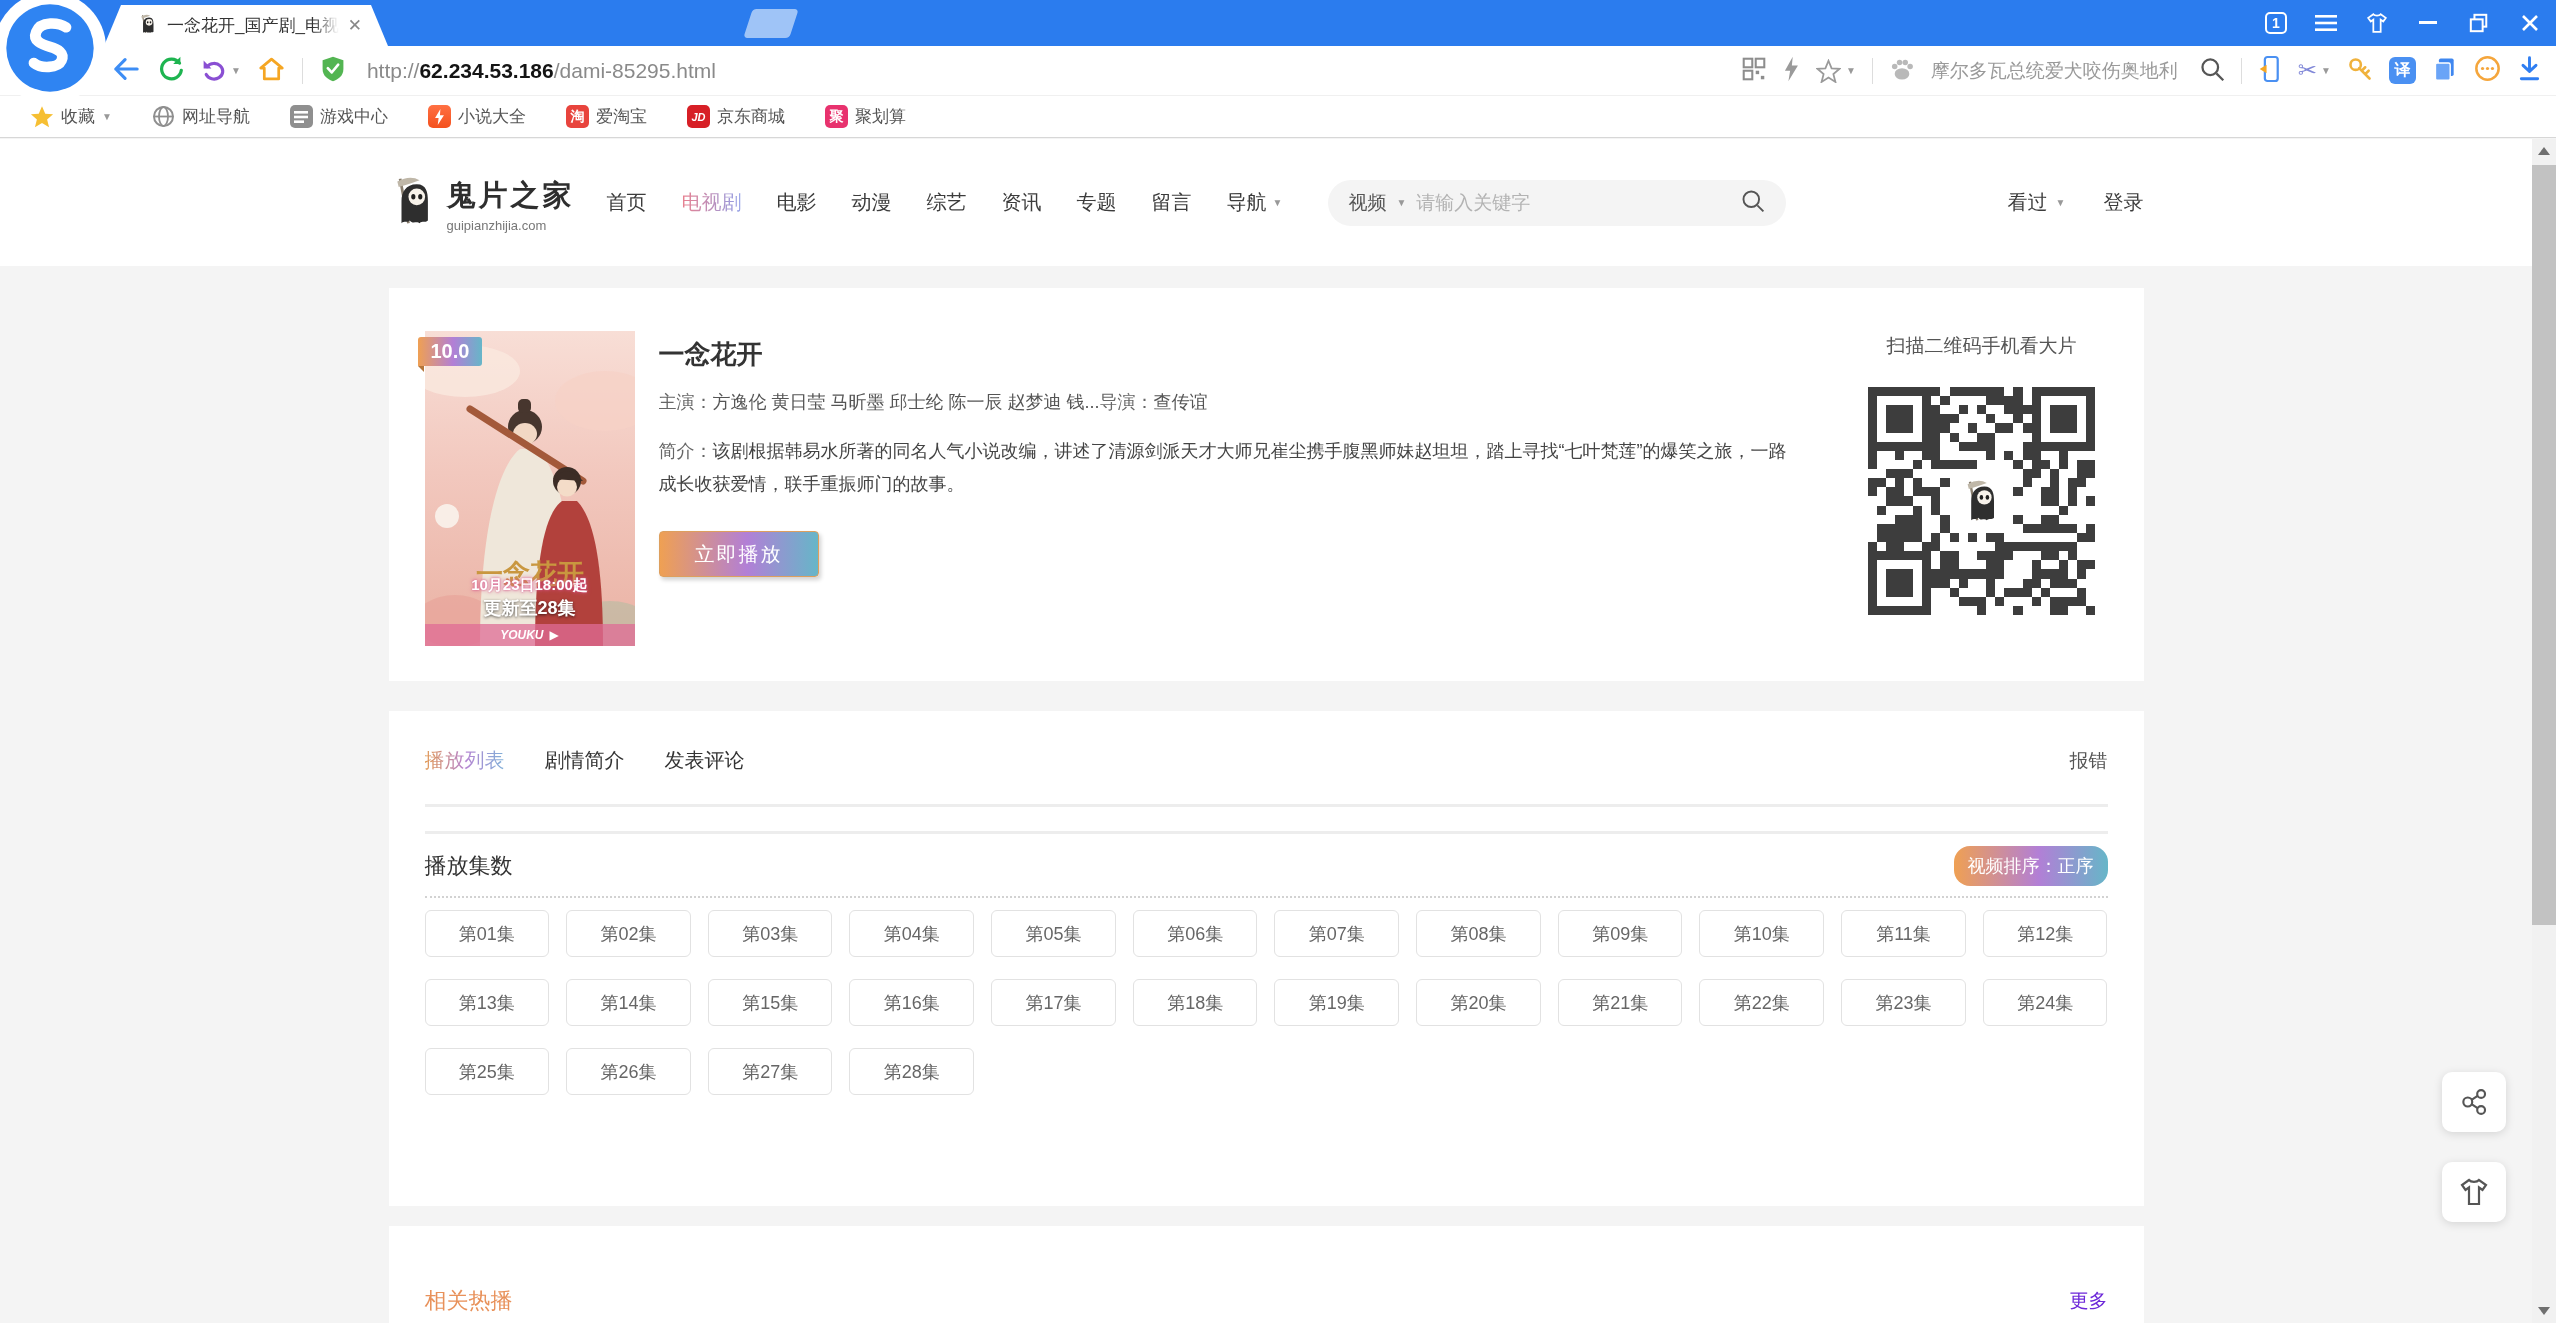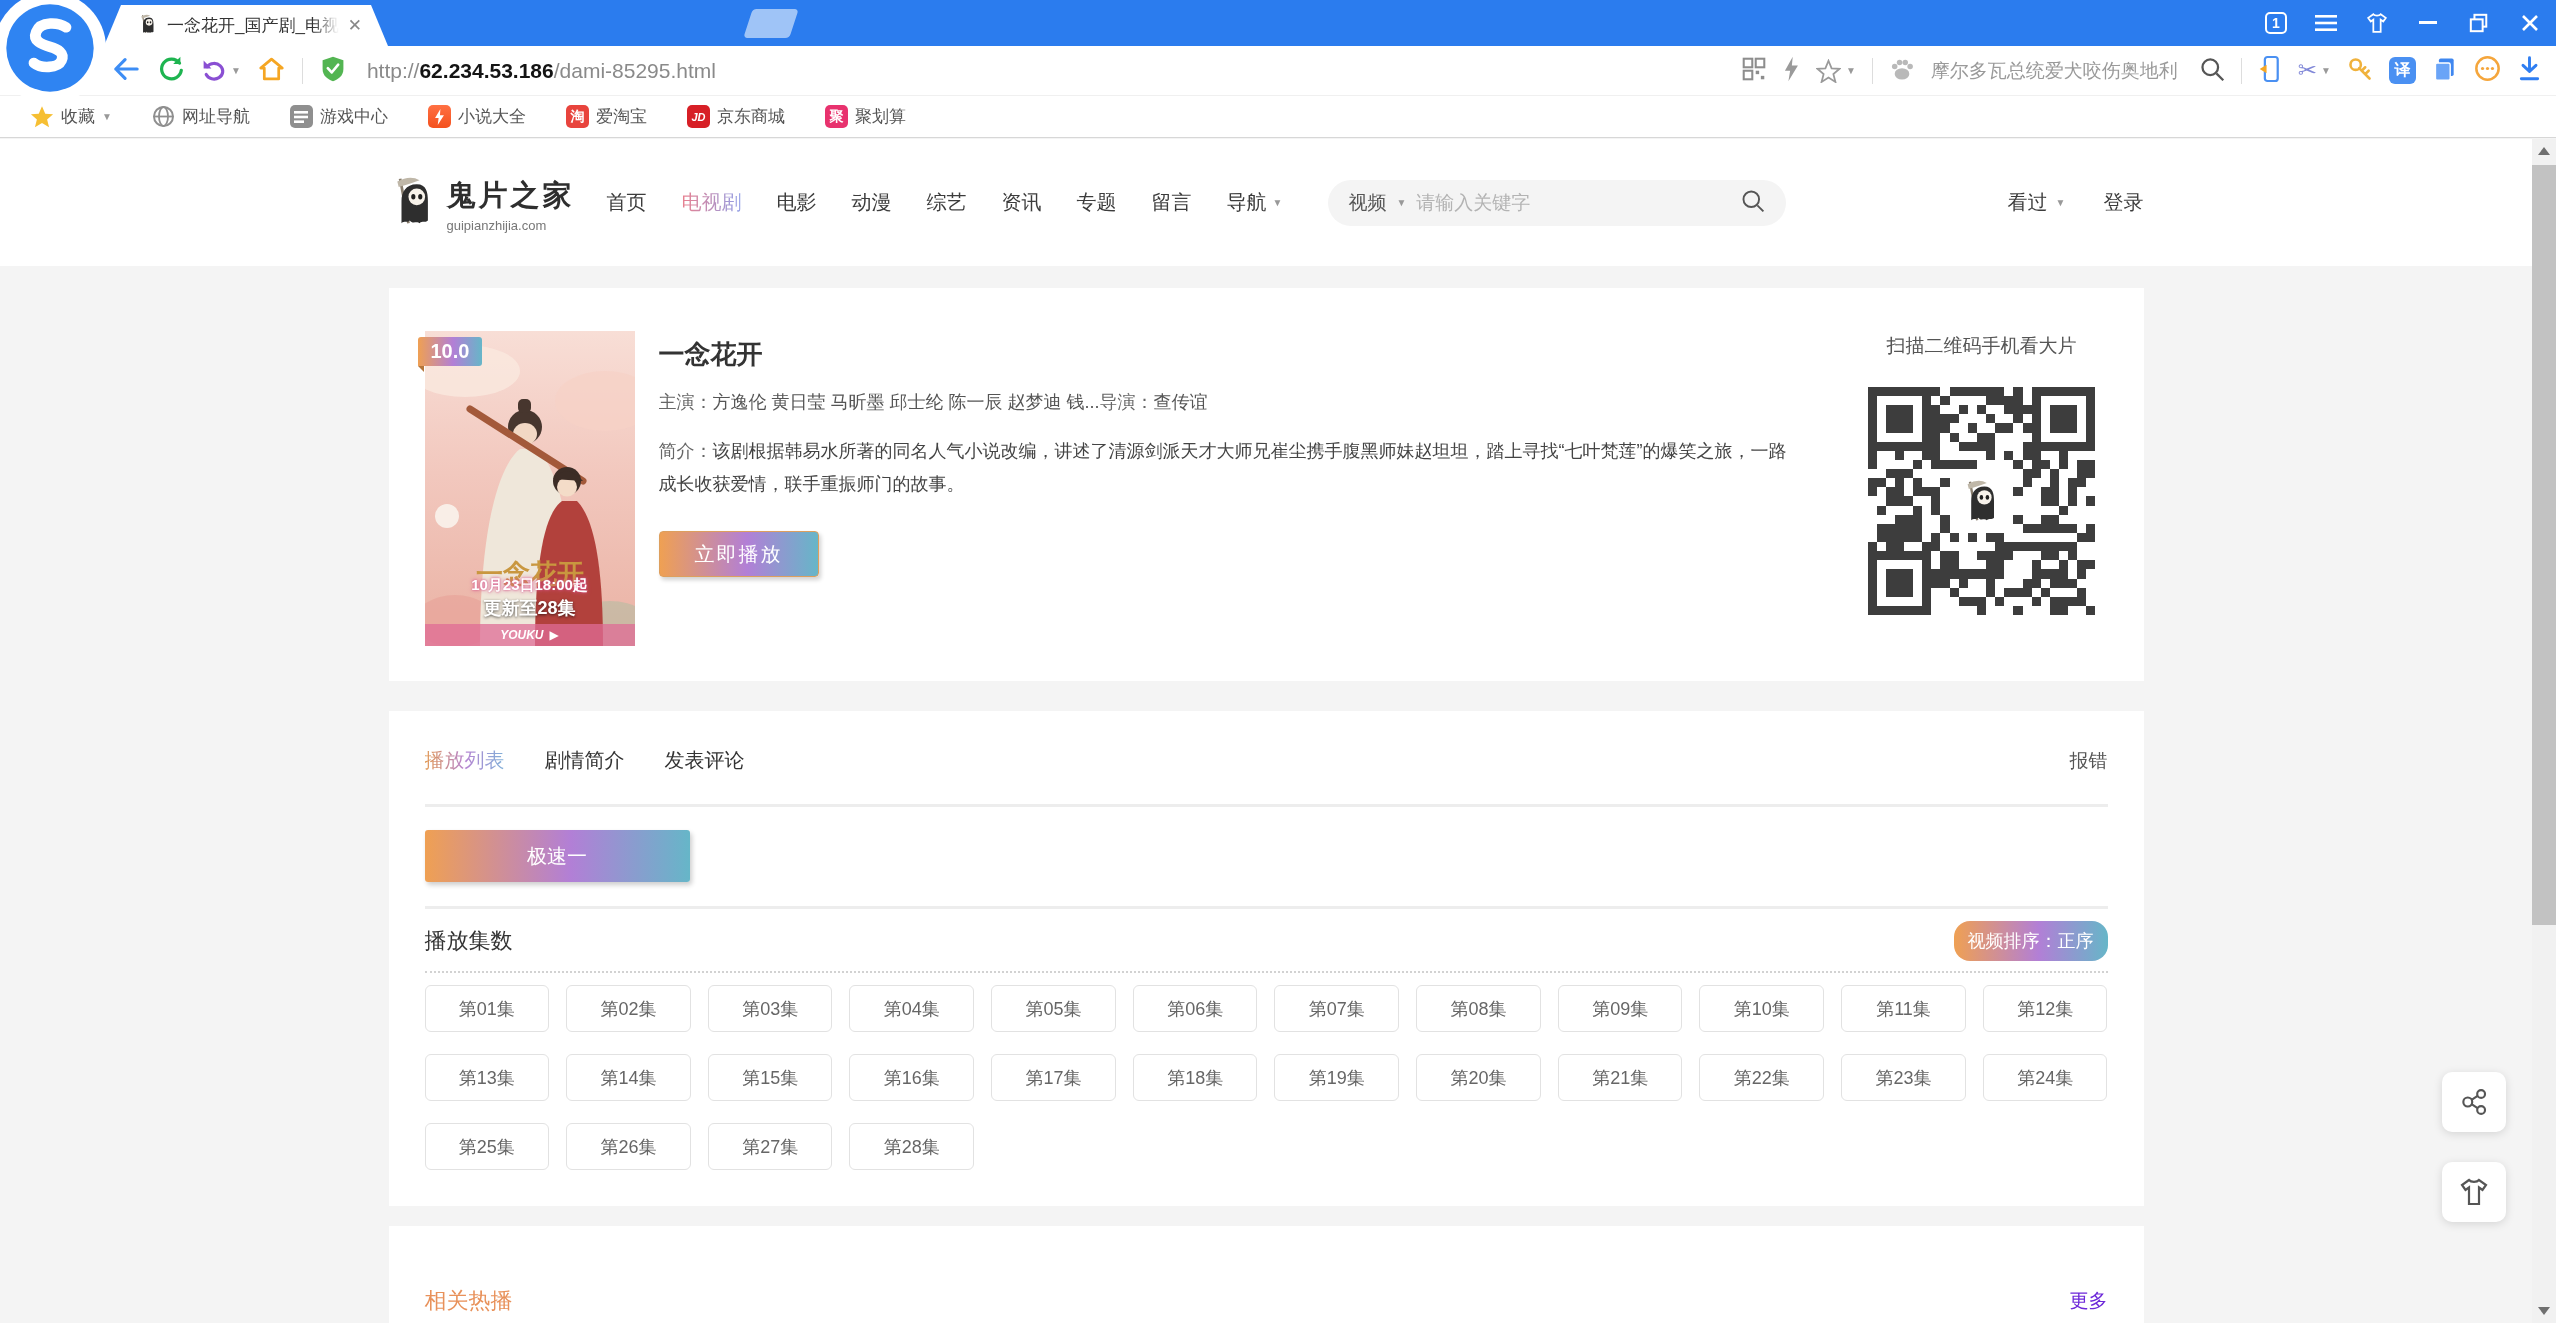--- a/index.html
+++ b/index.html
@@ -1070,21 +1070,20 @@
     </div>
 
     <div class="card player-card">
       <div class="ptabs">
         <span class="ptab grad-text-warm">播放列表</span>
         <span class="ptab">剧情简介</span>
         <span class="ptab">发表评论</span>
         <span class="report">报错</span>
       </div>
       <div class="divider"></div>
-      <div class="src-btn">极速一</div>
       <div class="divider2"></div>
       <div class="ep-head">
         <span class="ep-title">播放集数</span>
         <span class="sort-btn">视频排序：正序</span>
       </div>
       <div class="dotted"></div>
       <div class="ep-grid">
 
       <span class="ep">第01集</span>
           <span class="ep">第02集</span>

